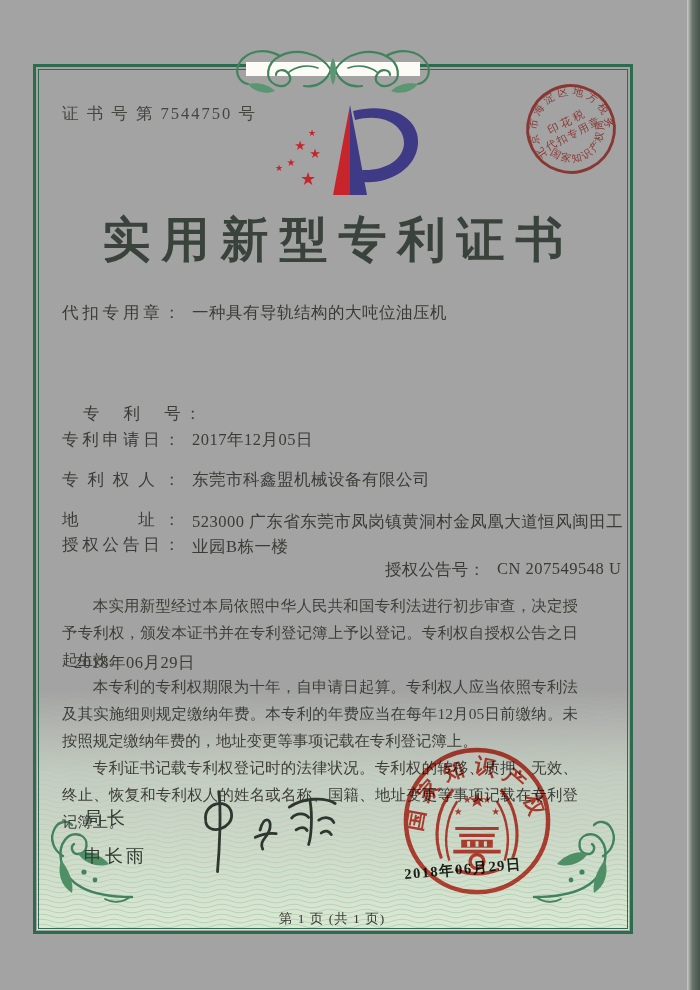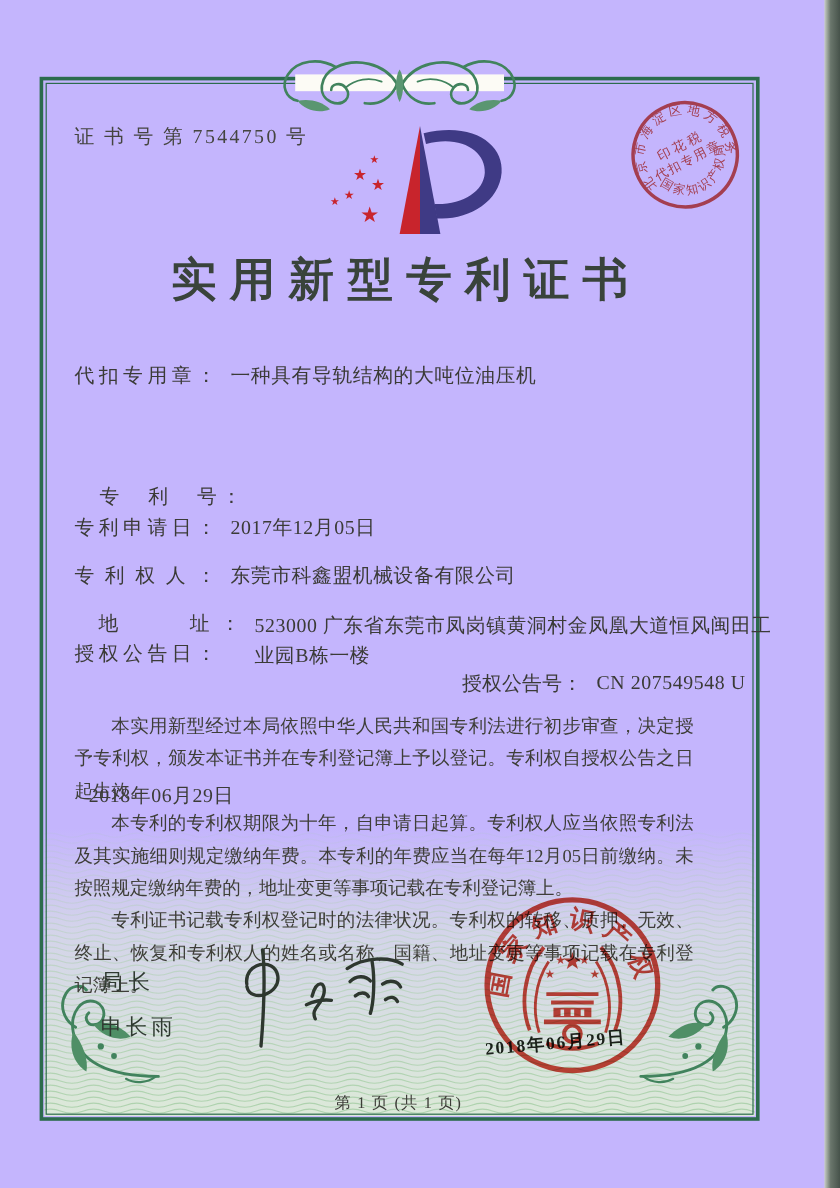--- a/index.html
+++ b/index.html
@@ -1,20 +1,20 @@
 <!DOCTYPE html>
 <html><head>
 <meta charset="utf-8">
 <style>
   * { margin:0; padding:0; box-sizing:border-box; }
   html,body { width:700px; height:990px; }
   body { font-family:"Liberation Serif","DejaVu Serif",serif; background:#e9e9e6; }
   #paper {
     position:relative; width:700px; height:990px; overflow:hidden;
-    background:#c4b5fd; color:#3a3a36;
+    background:#a3a3a3; color:#3a3a36;
   }
   
   #edge-strip {
     position:absolute; right:0; top:0; width:13px; height:100%;
     background:linear-gradient(to right,#c8cec6 0%, #6a766c 40%, #46524a 100%);
   }
   
   #frame {
     position:absolute; left:33px; top:64px; width:600px; height:870px;
     border:3px solid #2c6b4d;
@@ -32,21 +32,21 @@
   .orn { position:absolute; pointer-events:none; }
   
   #cert-no {
     position:absolute; left:62px; top:103px; font-size:16.5px; letter-spacing:2px; color:#454540;
   }
   
   #logo { position:absolute; left:267px; top:99px; }
   
   #title {
     position:absolute; left:33px; top:208px; width:600px; text-align:center;
-    font-size:38px; font-weight:600; letter-spacing:11px; color:#39433b; text-indent:11px;
+    font-size:48px; font-weight:600; letter-spacing:11px; color:#39433b; text-indent:11px;
   }
   
   .frow { position:absolute; left:62px; display:flex; font-size:16.5px; color:#3b3b37; }
   .flabel {
     width:118px; flex:0 0 118px; text-align:justify; text-align-last:justify; letter-spacing:0;
   }
   .fvalue { margin-left:12px; letter-spacing:0.5px; }
   #row-addr .fvalue { width:436px; line-height:25px; }
   #row-grant { width:540px; }
   #grant-no-block { position:absolute; left:385px; top:559px; display:flex; font-size:16.5px; }
@@ -218,21 +218,21 @@
     <span class="flabel">专　利　号：</span>
   </div>
   <div class="frow" style="top:429px;">
     <span class="flabel">专利申请日：</span>
     <span class="fvalue">2017年12月05日</span>
   </div>
   <div class="frow" style="top:469px;">
     <span class="flabel">专利权人：</span>
     <span class="fvalue">东莞市科鑫盟机械设备有限公司</span>
   </div>
-  <div class="frow" id="row-addr" style="top:509px;margin-left:20px;">
+  <div class="frow" id="row-addr" style="top:509px;">
     <span class="flabel">地　　址：</span>
     <span class="fvalue">523000 广东省东莞市凤岗镇黄洞村金凤凰大道恒风闽田工业园B栋一楼</span>
   </div>
   <div class="frow" id="row-grant" style="top:534px;flex-direction:column;">
     <span class="flabel">授权公告日：</span>
     <span class="fvalue">2018年06月29日</span>
   </div>
   <div id="grant-no-block">
     <span class="flabel">授权公告号：</span>
     <span class="fvalue">CN 207549548 U</span>

